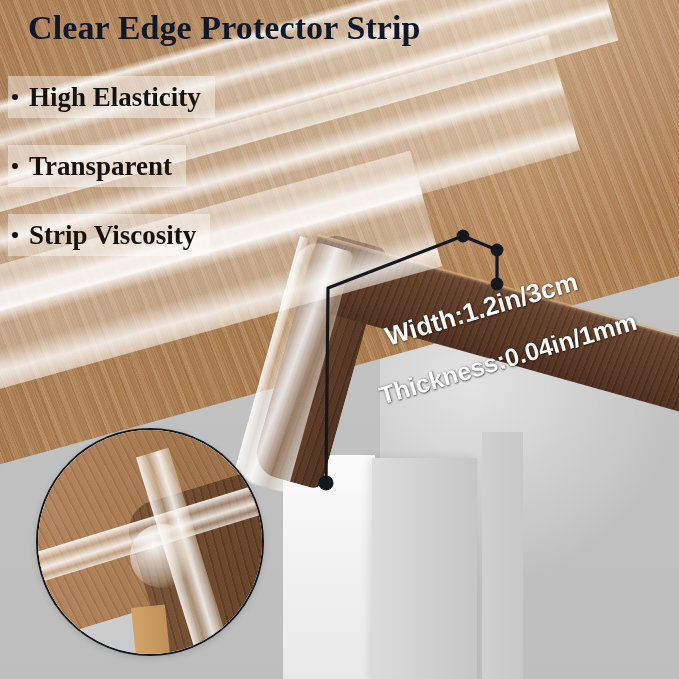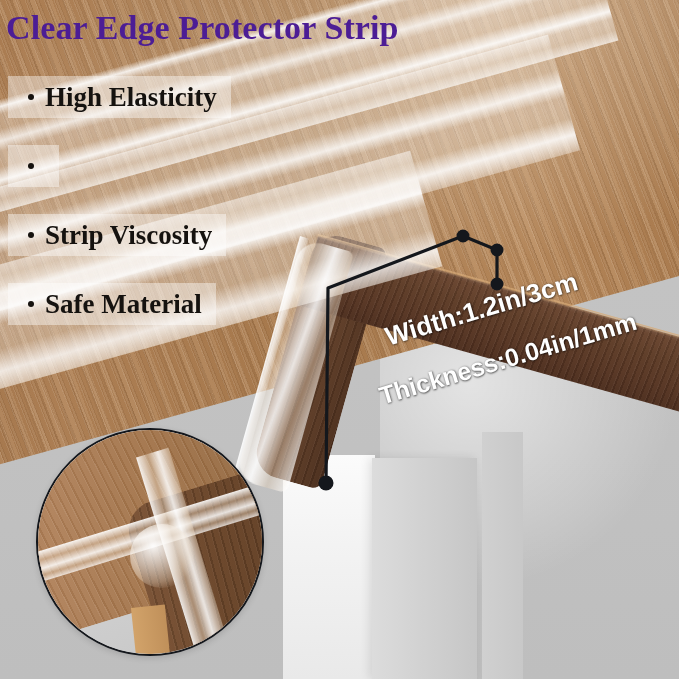--- a/index.html
+++ b/index.html
@@ -241,38 +241,38 @@
     background:radial-gradient(circle at 36% 34%,rgba(255,255,255,.95),rgba(236,222,204,.35) 62%,rgba(255,255,255,0) 78%);
   }
   .inset-leg{
     position:absolute;left:96px;top:176px;width:34px;height:60px;
     transform:rotate(-6deg);
     background:linear-gradient(90deg,#d2a36a,#c0905a);
   }
 
   
   .title{
-    position:absolute;left:6px;top:8px;
+    position:absolute;left:28px;top:8px;
     font-family:"Liberation Serif","DejaVu Serif",serif;
     font-weight:bold;
     font-size:34px;
     line-height:40px;
-    color:#4c1d95;
+    color:#0f172a;
     letter-spacing:.1px;
     white-space:nowrap;
   }
 
   
   .bullets{position:absolute;left:8px;top:76px;width:330px;}
   .bullet-row{
     position:relative;
     display:flex;align-items:center;
     height:42px;
     margin-bottom:27px;
-    padding-left:20px;
+    padding-left:4px;
     background:rgba(255,255,255,.42);
     width:max-content;
     padding-right:14px;
   }
   .bullet-dot{
     width:6px;height:6px;border-radius:50%;
     background:#15120f;flex:0 0 auto;margin-right:11px;
   }
   .bullet-text{
     font-family:"Liberation Serif","DejaVu Serif",serif;
@@ -359,27 +359,24 @@
 
   <div class="bullets">
 
     <div class="bullet-row">
       <span class="bullet-dot"></span>
       <span class="bullet-text">High Elasticity</span>
     </div>
 
     <div class="bullet-row">
       <span class="bullet-dot"></span>
+      <span class="bullet-text">Transparent</span>
     </div>
 
     <div class="bullet-row">
       <span class="bullet-dot"></span>
       <span class="bullet-text">Strip Viscosity</span>
     </div>
 
-    <div class="bullet-row">
-      <span class="bullet-dot"></span>
-      <span class="bullet-text">Safe Material</span>
-    </div>
 
   </div>
 
 </div>
 
 </body></html>

